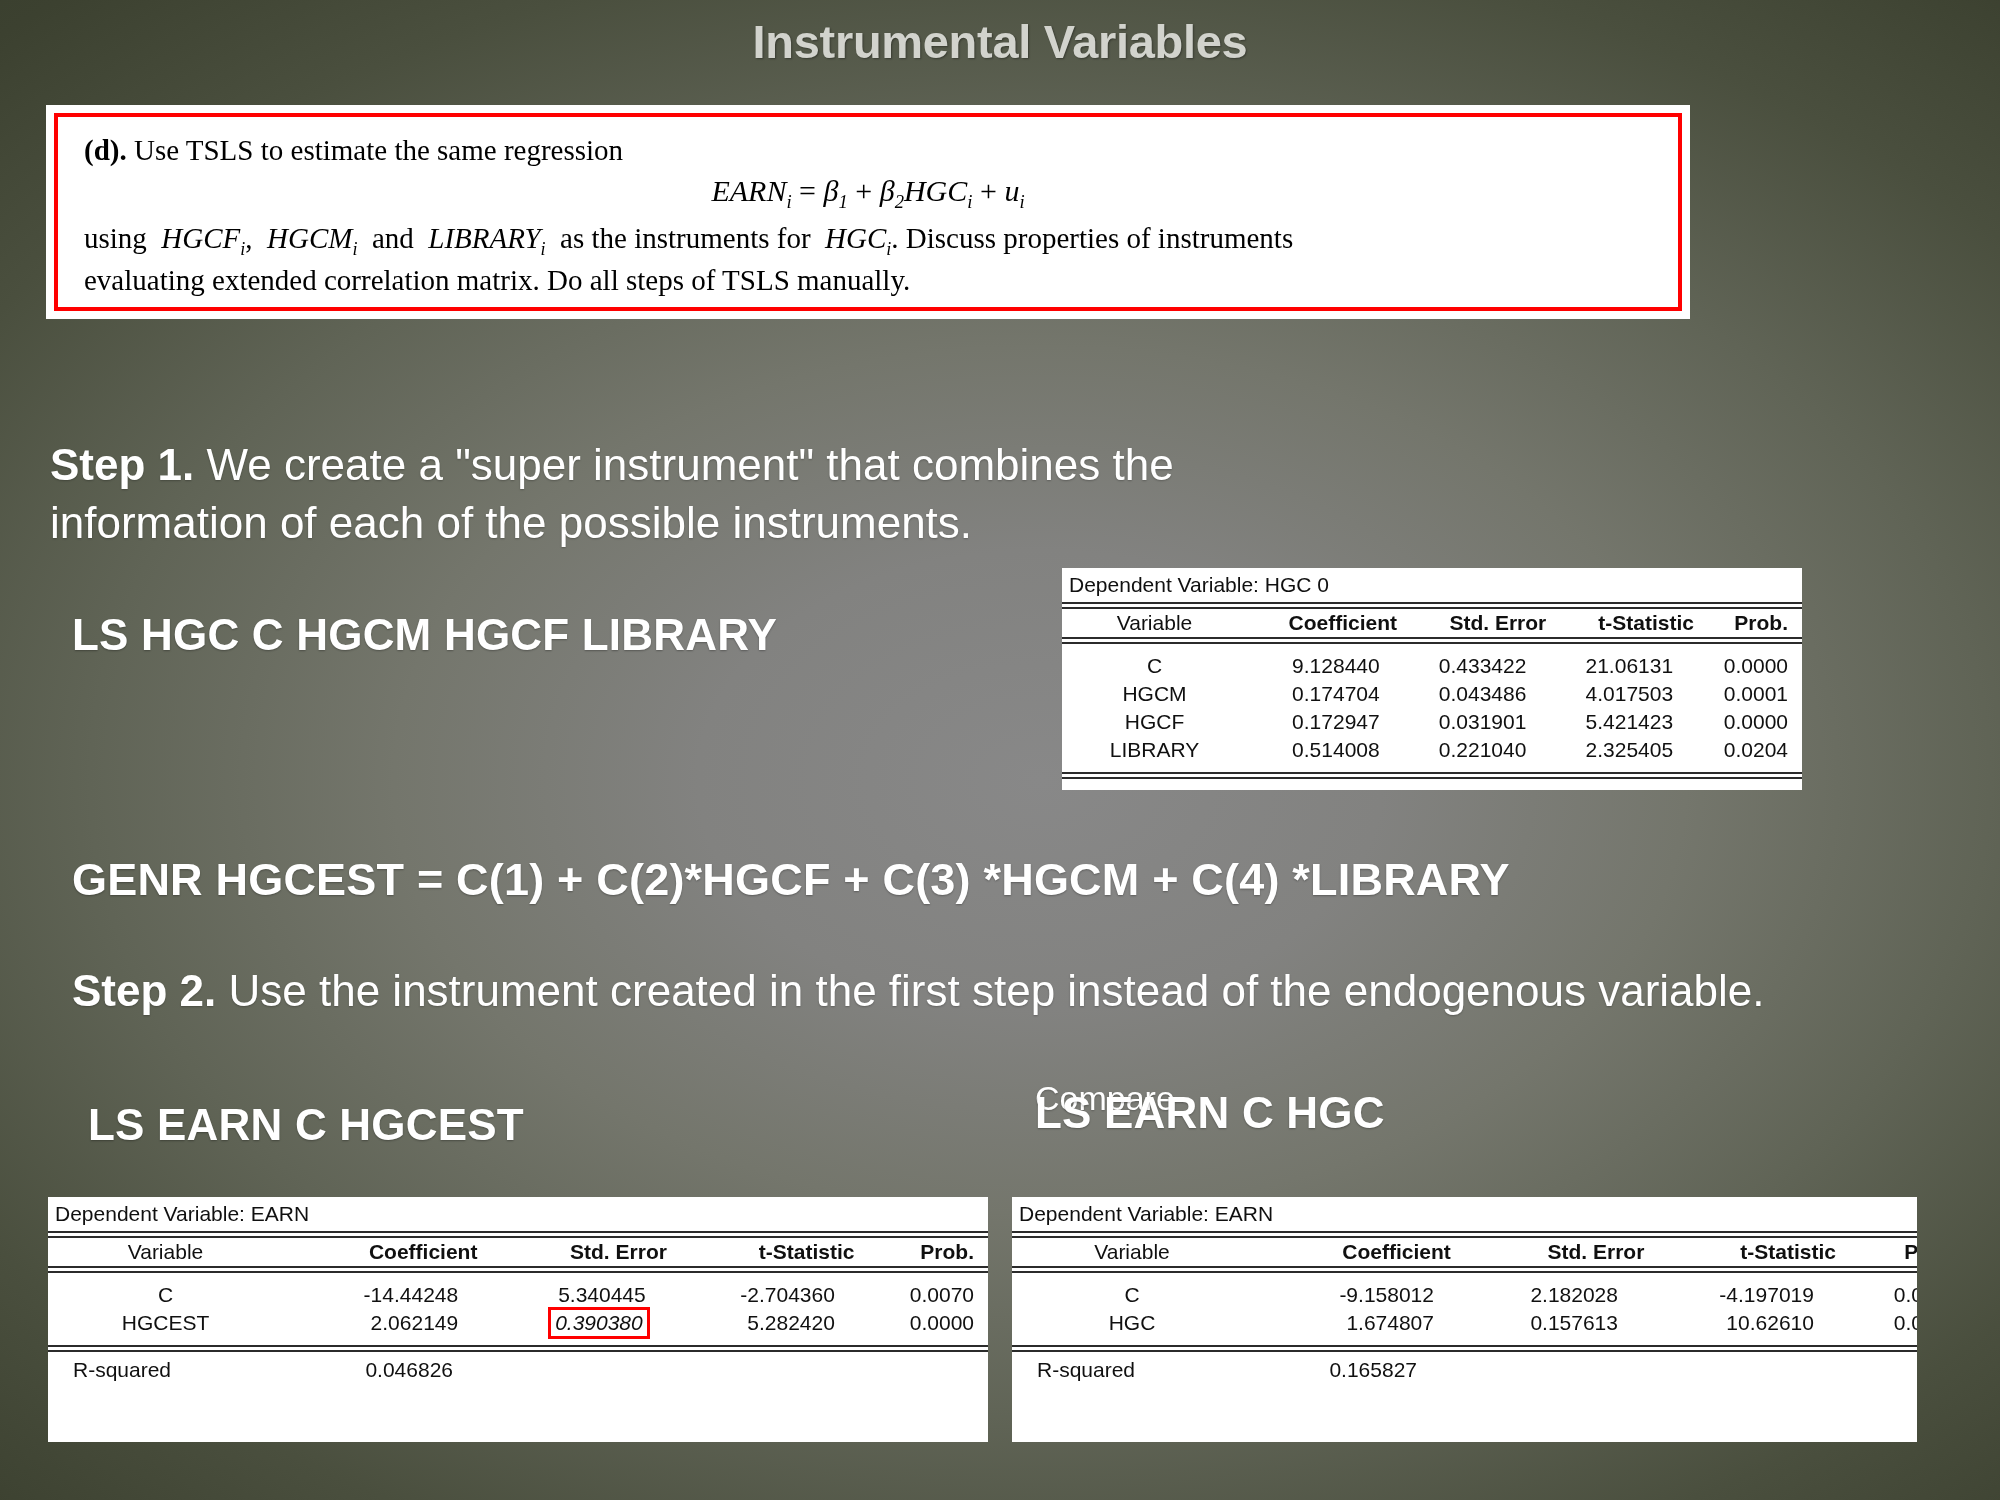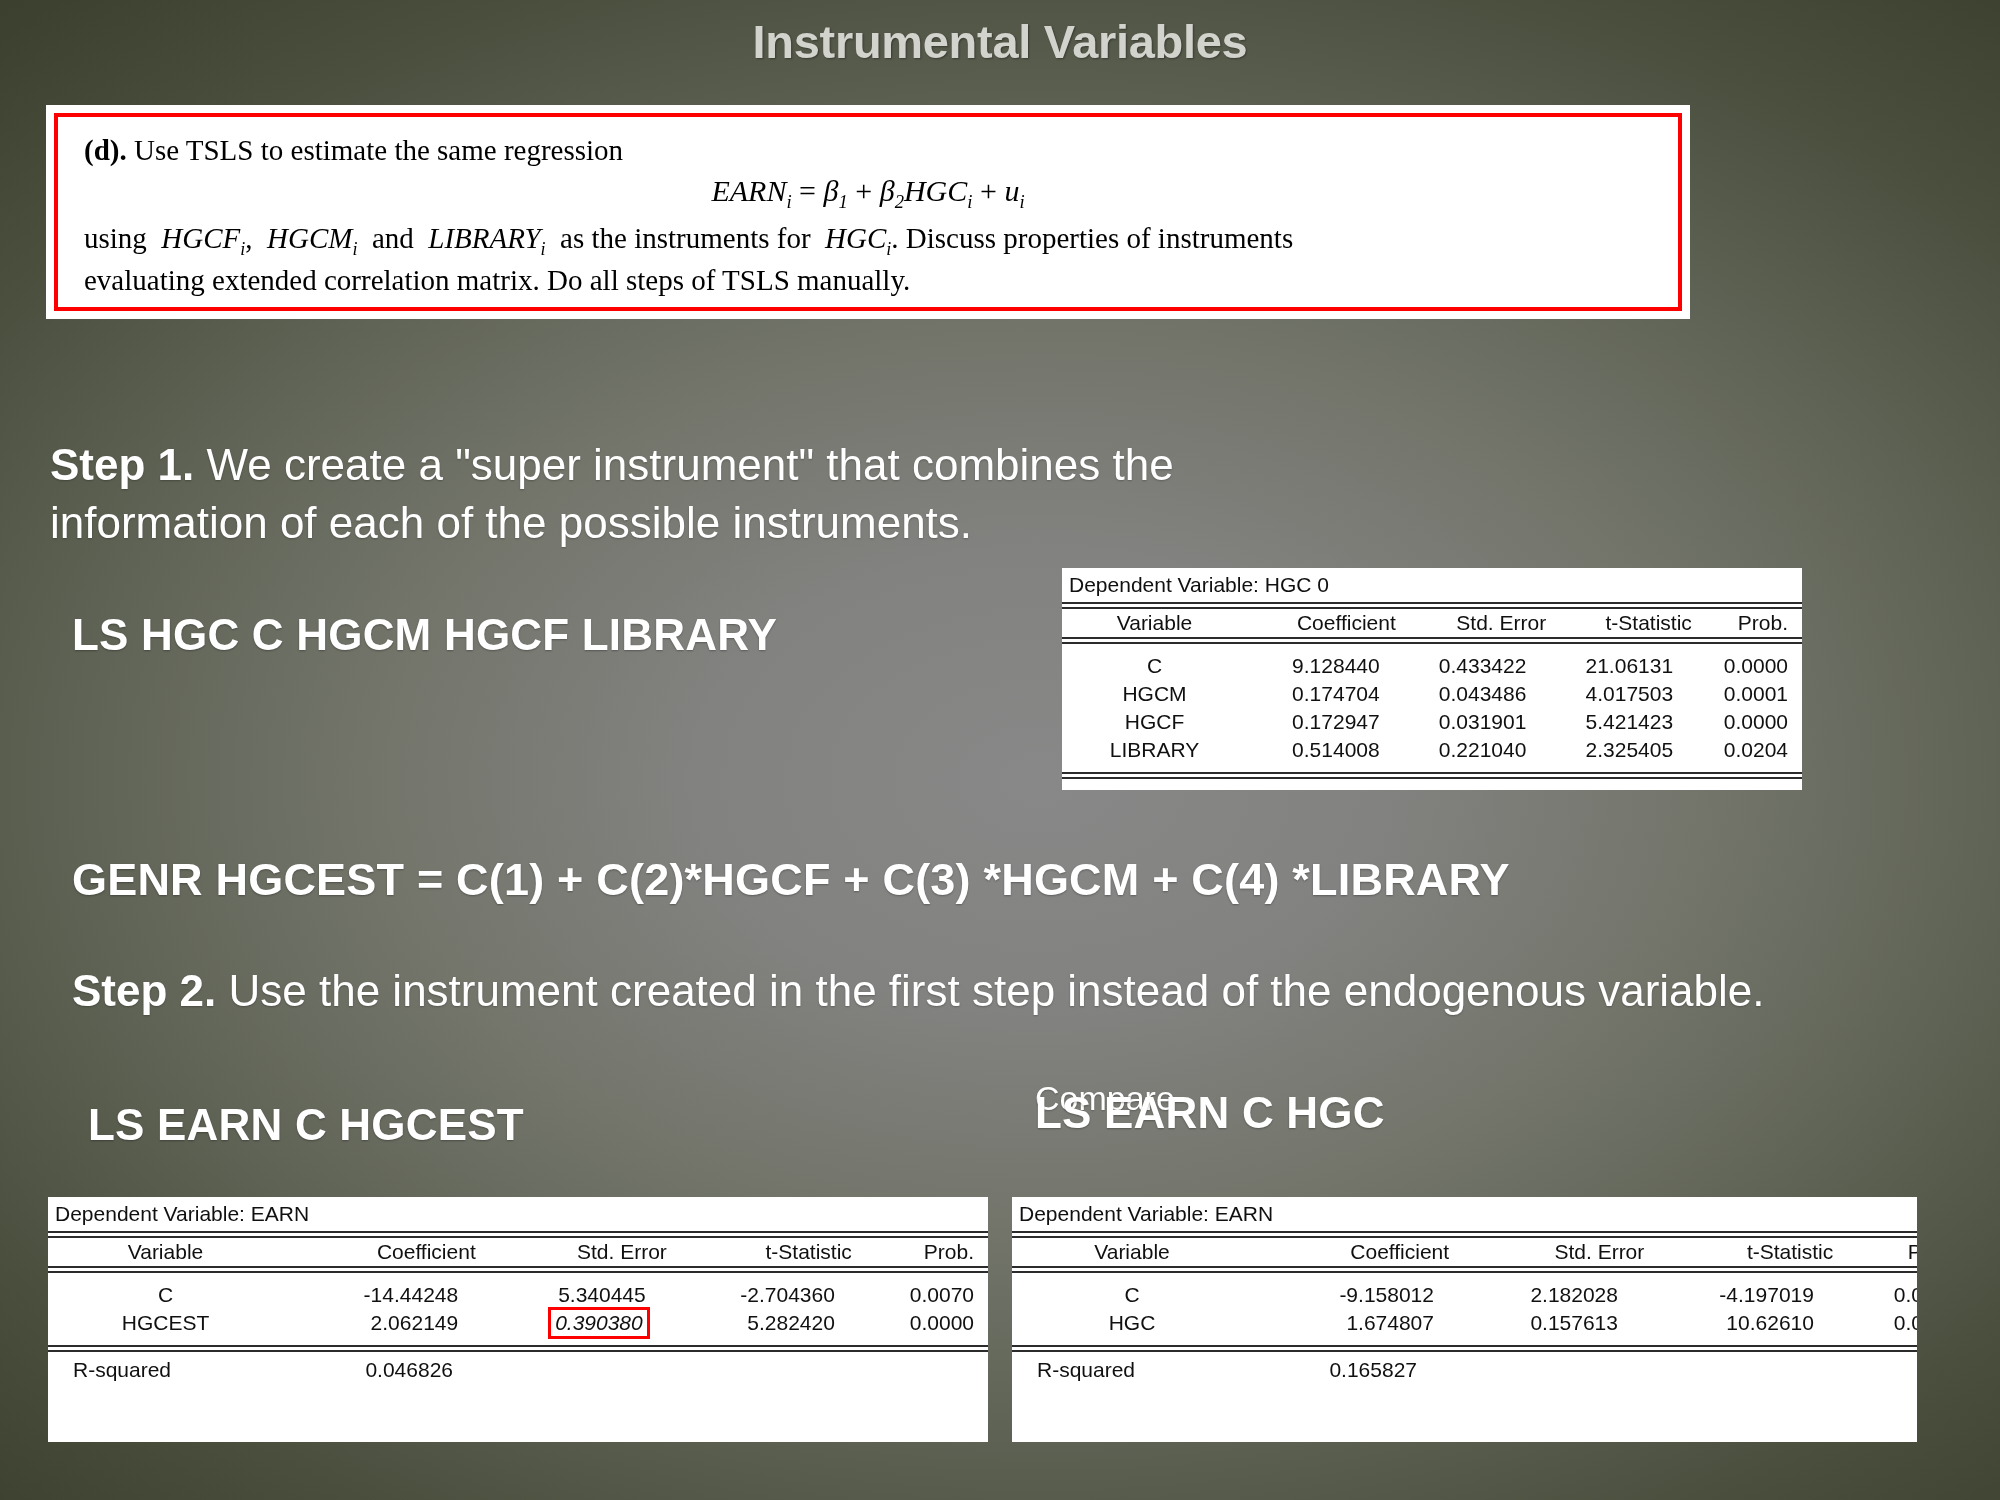--- a/index.html
+++ b/index.html
@@ -139,21 +139,21 @@
   }
   table.ev-t td, table.ev-t th {
     padding: 2px 6px;
     font-weight: normal;
     white-space: nowrap;
   }
   table.ev-t th { text-align: center; }
   table.ev-t td.c-var { text-align: center; width: 25%; }
   table.ev-t td.c-num { text-align: right; }
   table.ev-t th.c-var { text-align: center; width: 25%; }
-  table.ev-t th.c-num { text-align: right; padding-right: 14px; }
+  table.ev-t th.c-num { text-align: right; padding-right: 14px; font-weight: bold; }
   table.ev-t td.c-num { padding-right: 14px; }
   .ev-pad { height: 8px; }
   .ev-rsq {
     font-size: 21px;
     padding: 6px 0 6px 25px;
     display: flex;
   }
   .ev-rsq .lbl { width: 210px; }
   .ev-rsq .val { width: 170px; text-align: right; }
   .hl-box {

